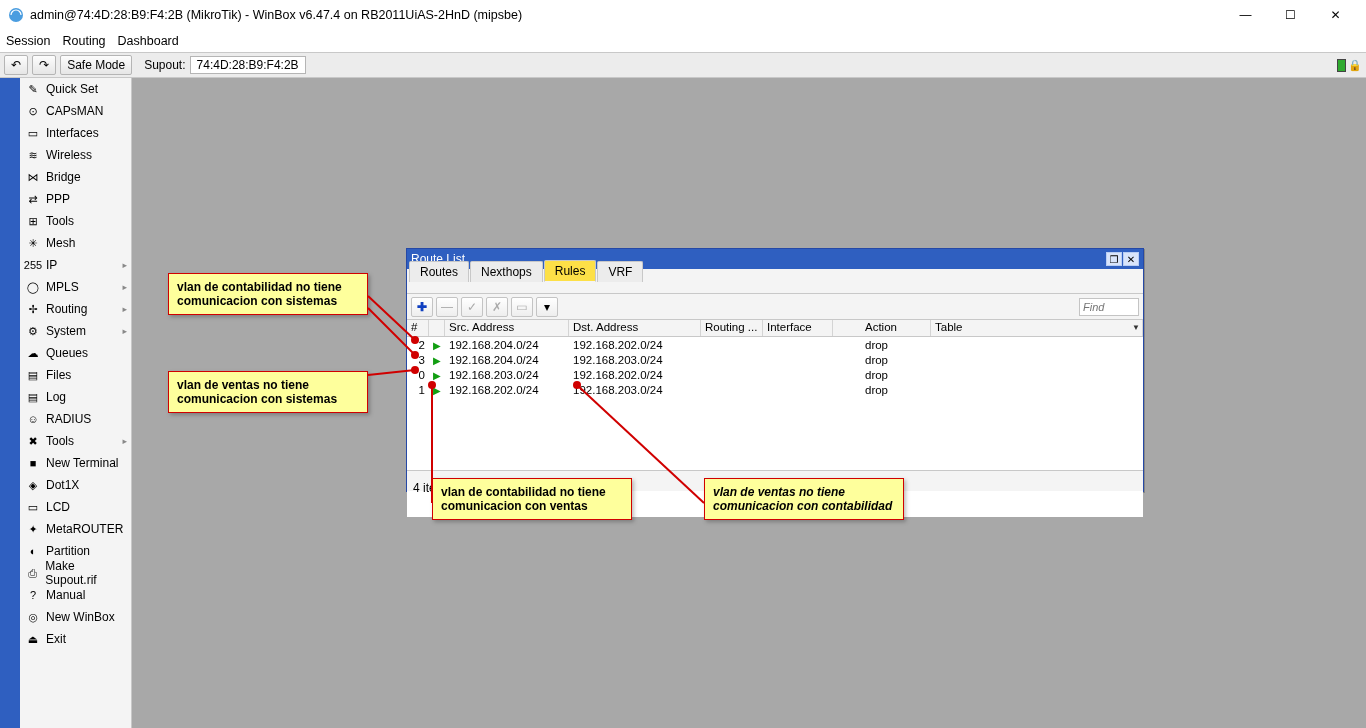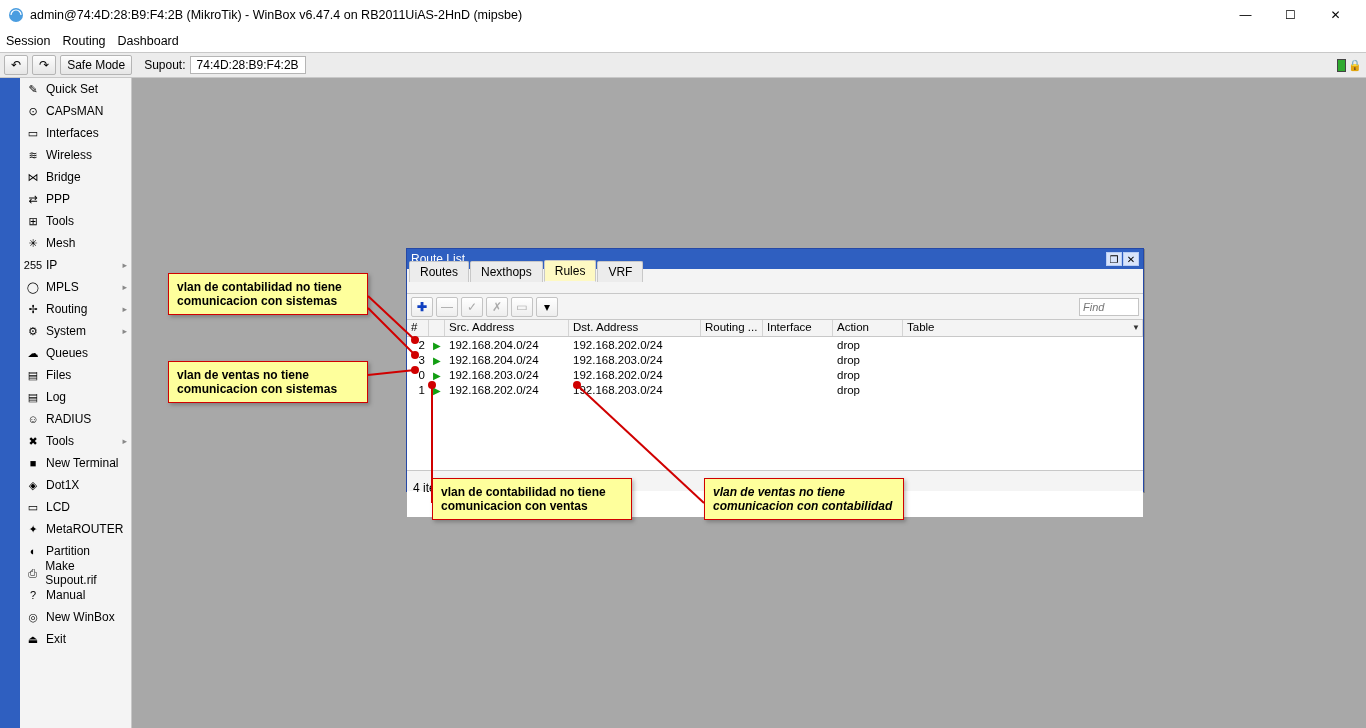--- a/index.html
+++ b/index.html
@@ -35,21 +35,21 @@
 
   .desktop { flex:1; background:#a8a8a8; position:relative; }
 
   
   .inwin { position:absolute; left:274px; top:170px; width:738px; height:244px; background:#f4f4f4; border:1px solid #2548a6; box-shadow:1px 1px 0 rgba(0,0,0,.2); }
   .inwin .iw-title{ height:20px; background:#2f5fc0; color:#fff; font-size:12px; display:flex;align-items:center; padding:0 4px;}
   .iw-title .iw-r{margin-left:auto;display:flex;gap:1px;}
   .iw-btn{ width:16px;height:14px;border:1px solid #b8cdf4;background:#d8e4fb;color:#000;font-size:10px;display:inline-flex;align-items:center;justify-content:center;}
   .tabs { height:22px; display:flex; align-items:flex-end; padding:12px 2px; font-size:12px; border-bottom:1px solid #c8c8c8;}
   .tab { padding:3px 10px 3px; border:1px solid #c8c8c8; border-bottom:none; background:#ececec; margin-right:1px; position:relative; top:1px; border-radius:2px 2px 0 0;}
-  .tab.active{ background:#fef9c3; border-bottom:1px solid #f4f4f4; }
+  .tab.active{ background:#fde047; border-bottom:1px solid #f4f4f4; }
   .iw-tools { height:26px; display:flex; align-items:center; padding:2px 4px; gap:3px; border-bottom:1px solid #c8c8c8;}
   .ibtn{ width:22px;height:20px;border:1px solid #c4c4c4;background:linear-gradient(#fff,#eee);display:inline-flex;align-items:center;justify-content:center;font-size:12px;border-radius:2px;}
   .ibtn.dis{color:#aaa;}
   .find{ margin-left:auto; width:60px;height:18px;border:1px solid #c4c4c4;background:#fff;font-size:11px;color:#999;padding:0 3px; font-style:italic;}
   .thead{ height:17px; display:flex; font-size:11.5px; border-bottom:1px solid #c8c8c8; background:#f4f4f4;}
   .th{ border-right:1px solid #d4d4d4; padding:1px 4px; overflow:hidden; white-space:nowrap;}
   .th:last-child{flex:1;position:relative;}
   .th .dd{position:absolute;right:2px;top:3px;font-size:8px;color:#333;}
   .tbody{ background:#fff; font-size:11.5px; height:180px; overflow:auto;}
   .tr{ height:15px; display:flex; align-items:center;}
@@ -60,21 +60,21 @@
   
   .callout{ position:absolute; background:#feff9c; border:1.5px solid #d00000; padding:6px 8px; font-size:12px; font-weight:bold; color:#000; max-width:200px; box-shadow:2px 2px 4px rgba(0,0,0,.25);}
 
   
   .c-idx{width:22px;}
   .c-flag{width:16px;}
   .c-src{width:124px;}
   .c-dst{width:132px;}
   .c-rm{width:62px;}
   .c-if{width:70px;}
-  .c-act{width:70px;}
+  .c-act{width:70px;margin-left:28px;}
 
   svg.arrow-line line{stroke:#d00000;stroke-width:2;}
   svg.arrow-line circle{fill:#d00000;}
 </style>
 </head>
 <body>
 
 <div class="titlebar">
   <span class="glyph">
     <svg width="16" height="16" viewBox="0 0 16 16">
@@ -296,21 +296,21 @@
             <div class="td c-rm"></div>
             <div class="td c-if"></div>
             <div class="td c-act">drop</div>
             <div class="td" style="flex:1;"></div>
           </div>
         </div>
       <div class="iw-status">4 items</div>
     </div>
 
     <div class="callout" style="left:36px;  top:195px;">vlan de contabilidad no tiene comunicacion con sistemas</div>
-    <div class="callout" style="left:36px;  top:283px;">vlan de ventas no tiene comunicacion con sistemas</div>
+    <div class="callout" style="left:36px;  top:293px;">vlan de ventas no tiene comunicacion con sistemas</div>
     <div class="callout" style="left:300px; top:400px;">vlan de contabilidad no tiene comunicacion con ventas</div>
     <div class="callout" style="left:572px; top:400px;font-style:italic;">vlan de ventas no tiene comunicacion con contabilidad</div>
 
     <svg class="arrow-line" style="position:absolute;left:0;top:0;width:100%;height:100%;pointer-events:none;">
       <line x1="236" y1="218" x2="283" y2="262"></line>
         <circle cx="283" cy="262" r="4"></circle>
       <line x1="236" y1="230" x2="283" y2="277"></line>
         <circle cx="283" cy="277" r="4"></circle>
       <line x1="236" y1="297" x2="283" y2="292"></line>
         <circle cx="283" cy="292" r="4"></circle>

